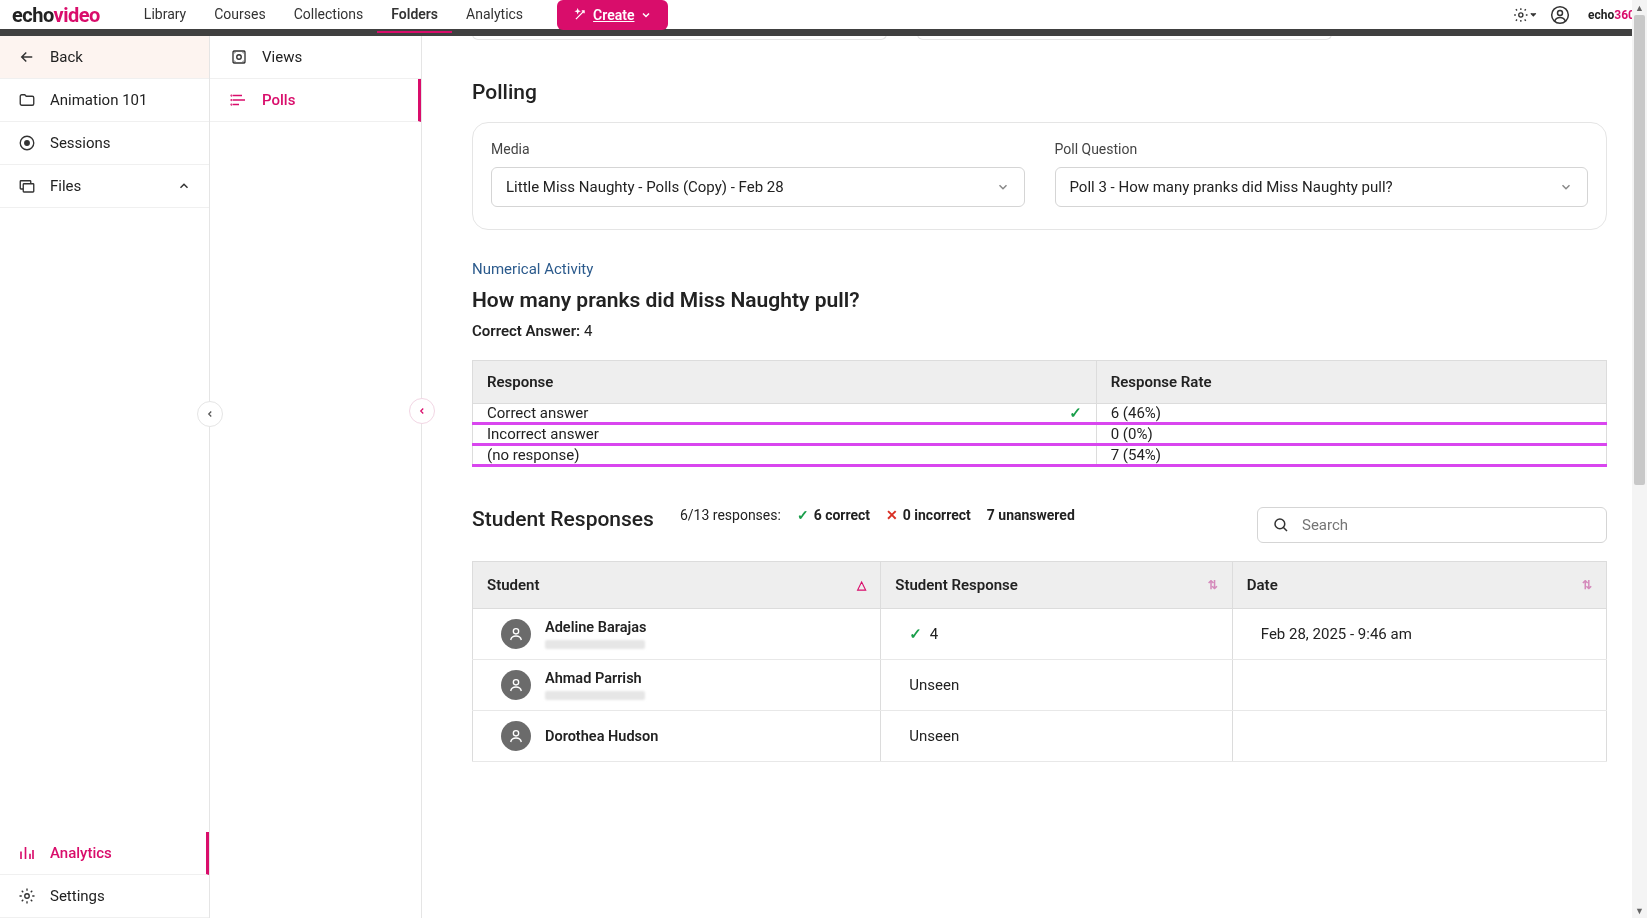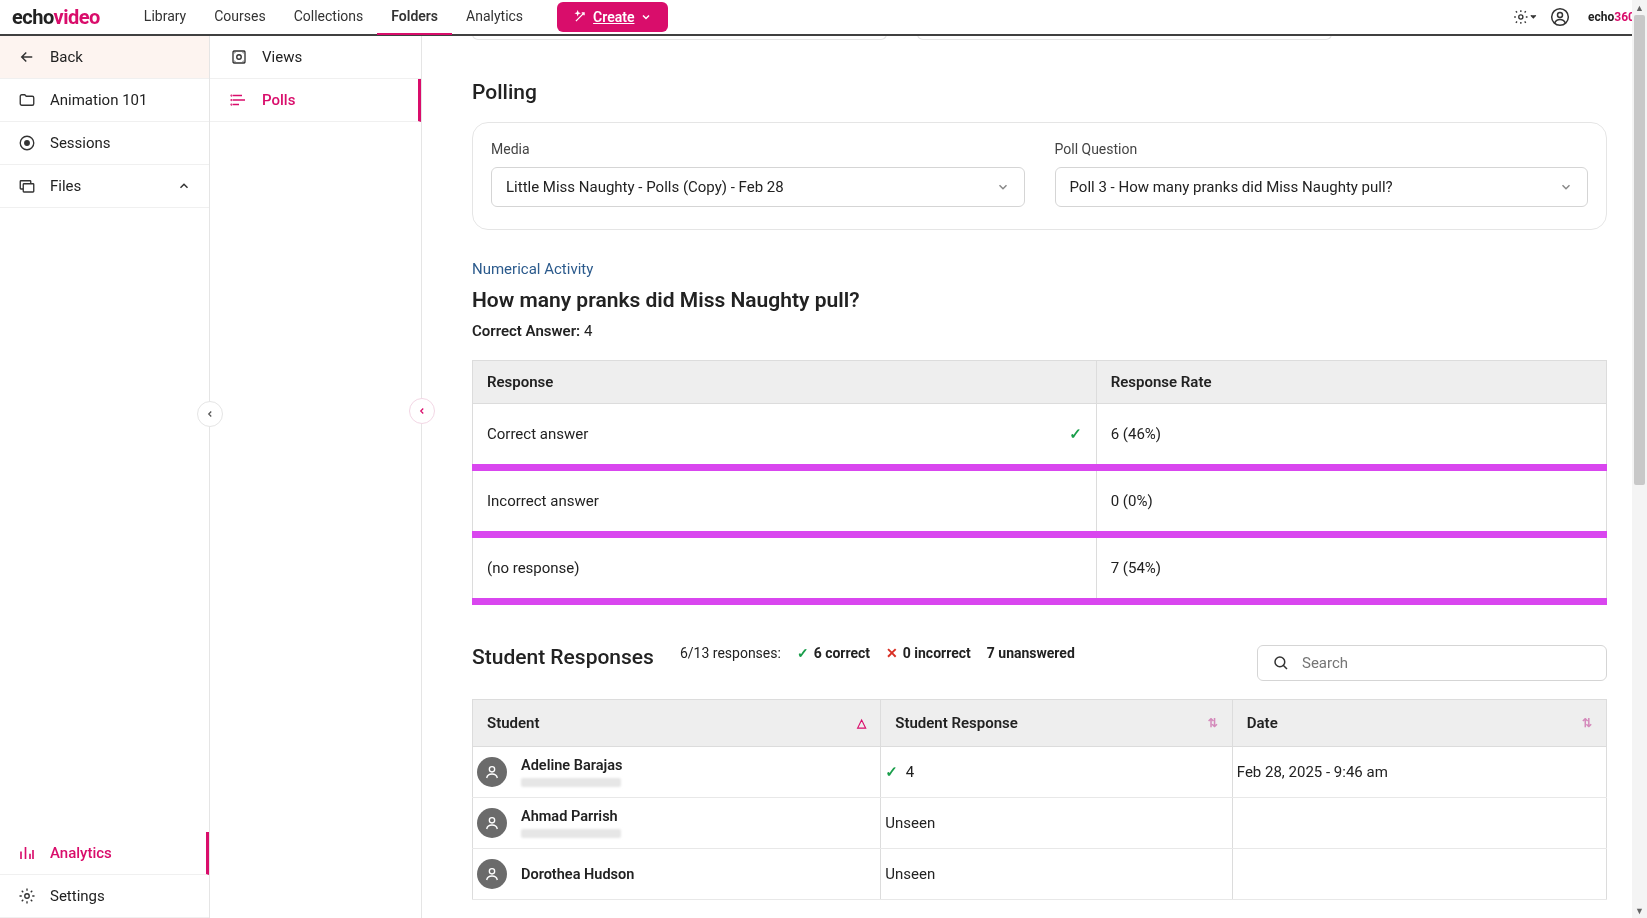--- a/index.html
+++ b/index.html
@@ -1,19 +1,19 @@
 <!DOCTYPE html>
 <html><head>
 <meta charset="utf-8">
 <style>
 * { margin: 0; padding: 0; box-sizing: border-box; font-family: -apple-system, BlinkMacSystemFont, "Segoe UI", Roboto, sans-serif; }
 body { background: #fff; color: #222; overflow: hidden; }
 
 
-.topbar { height: 36px; display: flex; align-items: center; border-bottom: 2px solid #404040; padding: 0 12px; }
+.topbar { height: 36px; display: flex; align-items: center; border-bottom: 7px solid #404040; padding: 0 12px; }
 .logo { font-weight: 700; font-size: 20px; letter-spacing: -0.5px; margin-right: 30px; }
 .logo .echo { color: #222; }
 .logo .video { color: #d90d6b; }
 .topnav { display: flex; gap: 0; }
 .topnav a { color: #333; text-decoration: none; font-size: 14px; padding: 9px 14px; border-bottom: 2px solid transparent; }
 .topnav a.active { font-weight: 600; border-bottom-color: #d90d6b; }
 .create-btn { background: #d90d6b; color: #fff; border: none; border-radius: 6px; padding: 7px 16px; font-size: 14px; font-weight: 600; display: flex; align-items: center; gap: 6px; margin-left: 20px; cursor: pointer; text-decoration: underline; }
 .topbar-right { margin-left: auto; display: flex; align-items: center; gap: 18px; }
 .gear-icon, .user-icon { width: 20px; height: 20px; cursor: pointer; }
 .brand-small { font-size: 12px; font-weight: 700; }
@@ -55,36 +55,36 @@
 .polling-field label { font-size: 14px; color: #444; display: block; margin-bottom: 10px; }
 .select-box { display: flex; align-items: center; justify-content: space-between; border: 1px solid #d5d5d5; border-radius: 6px; padding: 10px 14px; font-size: 15px; cursor: pointer; background: #fff; }
 
 .activity-type { color: #2b5a8c; font-size: 15px; margin-bottom: 10px; }
 .question-title { font-size: 21px; font-weight: 600; margin-bottom: 10px; }
 .correct-answer { font-size: 15px; margin-bottom: 20px; }
 .correct-answer b { font-weight: 600; }
 
 table.response-table { width: 100%; border-collapse: collapse; border: 1px solid #dcdcdc; margin-bottom: 40px; }
 table.response-table th { background: #eeeeee; text-align: left; padding: 12px 14px; font-weight: 600; font-size: 15px; border-bottom: 1px solid #dcdcdc; }
-table.response-table td { padding: 21px 14px; font-size: 15px; border-bottom: 7px solid #d946ef; }
+table.response-table td { padding: 0 14px; font-size: 15px; border-bottom: 3px solid #d946ef; }
 table.response-table th:last-child, table.response-table td:last-child { border-left: 1px solid #dcdcdc; width: 45%; }
 .resp-row { display: flex; justify-content: space-between; align-items: center; }
 .check-green { color: #1a9e4b; font-weight: bold; }
 .x-red { color: #d93025; font-weight: bold; }
 
 .sr-header { display: flex; align-items: flex-start; gap: 26px; margin-bottom: 18px; }
 .sr-header h2 { font-size: 21px; font-weight: 500; }
 .sr-meta { font-size: 14px; display: flex; align-items: center; gap: 16px; }
 .sr-meta .seg { display: flex; align-items: center; gap: 5px; }
 .search-box { margin-left: auto; display: flex; align-items: center; border: 1px solid #d5d5d5; border-radius: 6px; padding: 8px 14px; width: 350px; gap: 12px; }
 .search-box input { border: none; outline: none; font-size: 15px; flex: 1; }
 
 table.student-table { width: 100%; border-collapse: collapse; border: 1px solid #dcdcdc; }
 table.student-table th { background: #eeeeee; text-align: left; padding: 14px 14px; font-weight: 600; font-size: 15px; border-bottom: 1px solid #dcdcdc; position: relative; }
-table.student-table td { padding: 10px 4px; font-size: 15px; border-bottom: 1px solid #e8e8e8; vertical-align: middle; }
+table.student-table td { padding: 10px 28px; font-size: 15px; border-bottom: 1px solid #e8e8e8; vertical-align: middle; }
 table.student-table th:not(:first-child), table.student-table td:not(:first-child) { border-left: 1px solid #dcdcdc; }
 .col-student { width: 36%; }
 .col-resp { width: 31%; }
 .sort-ic { position: absolute; right: 14px; top: 50%; transform: translateY(-50%); color: #d90d6b; font-size: 12px; }
 .sort-ic.muted { color: #d48abb; }
 .student-cell { display: flex; align-items: center; gap: 14px; }
 .avatar { width: 30px; height: 30px; border-radius: 50%; background: #6b6b6b; display: flex; align-items: center; justify-content: center; }
 .student-name { font-weight: 600; font-size: 14.5px; }
 .student-sub { width: 100px; height: 9px; background: #e6e6e6; margin-top: 4px; filter: blur(1px); border-radius: 2px; }
 .resp-cell { display: flex; align-items: center; gap: 8px; }

